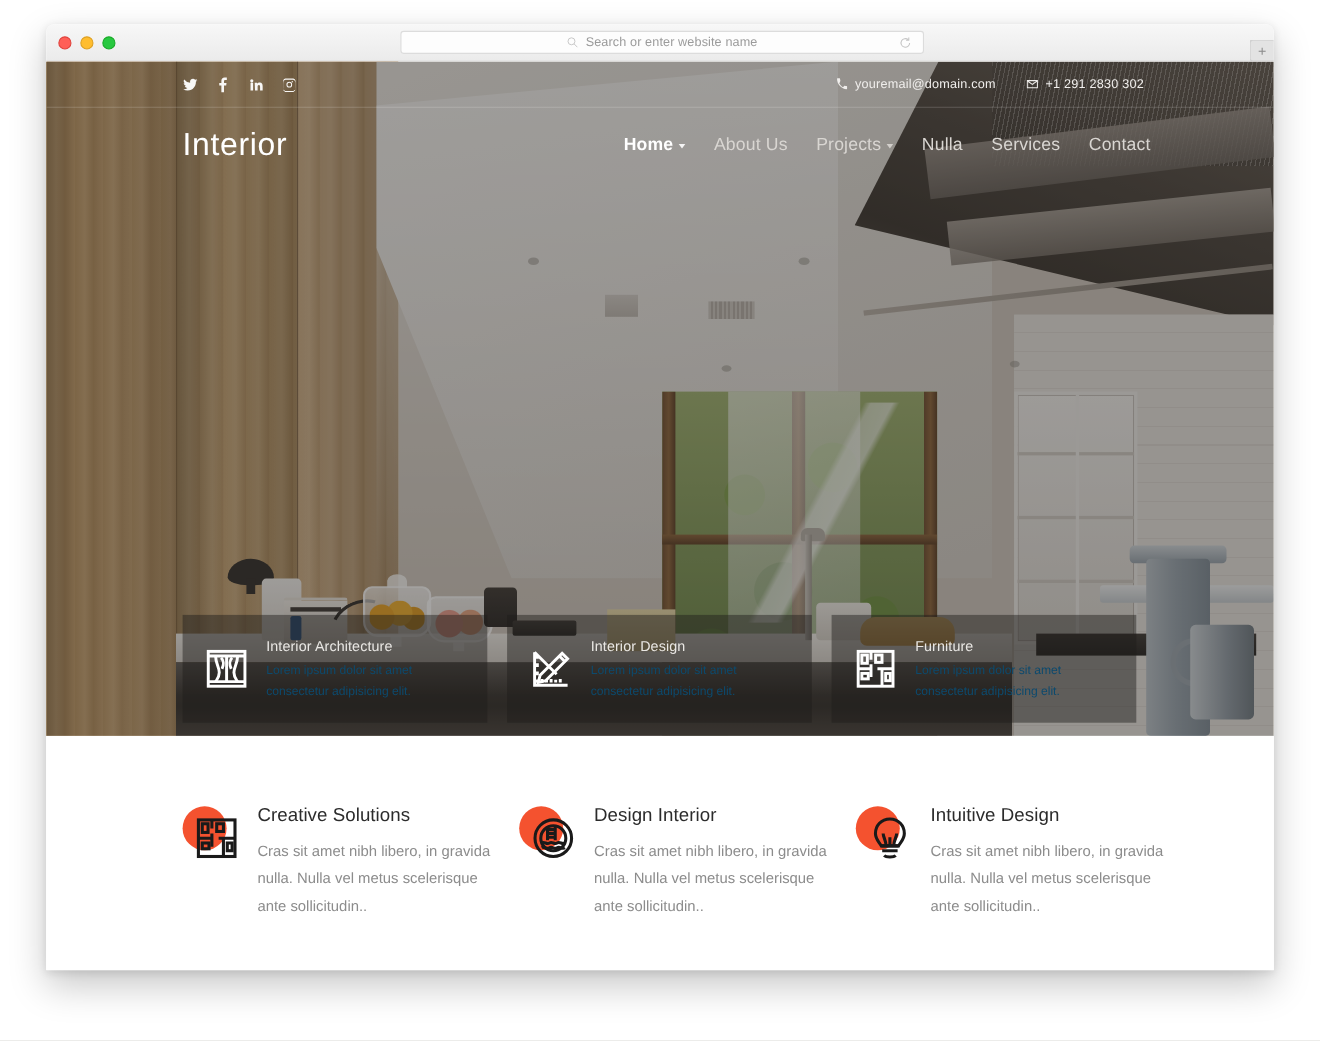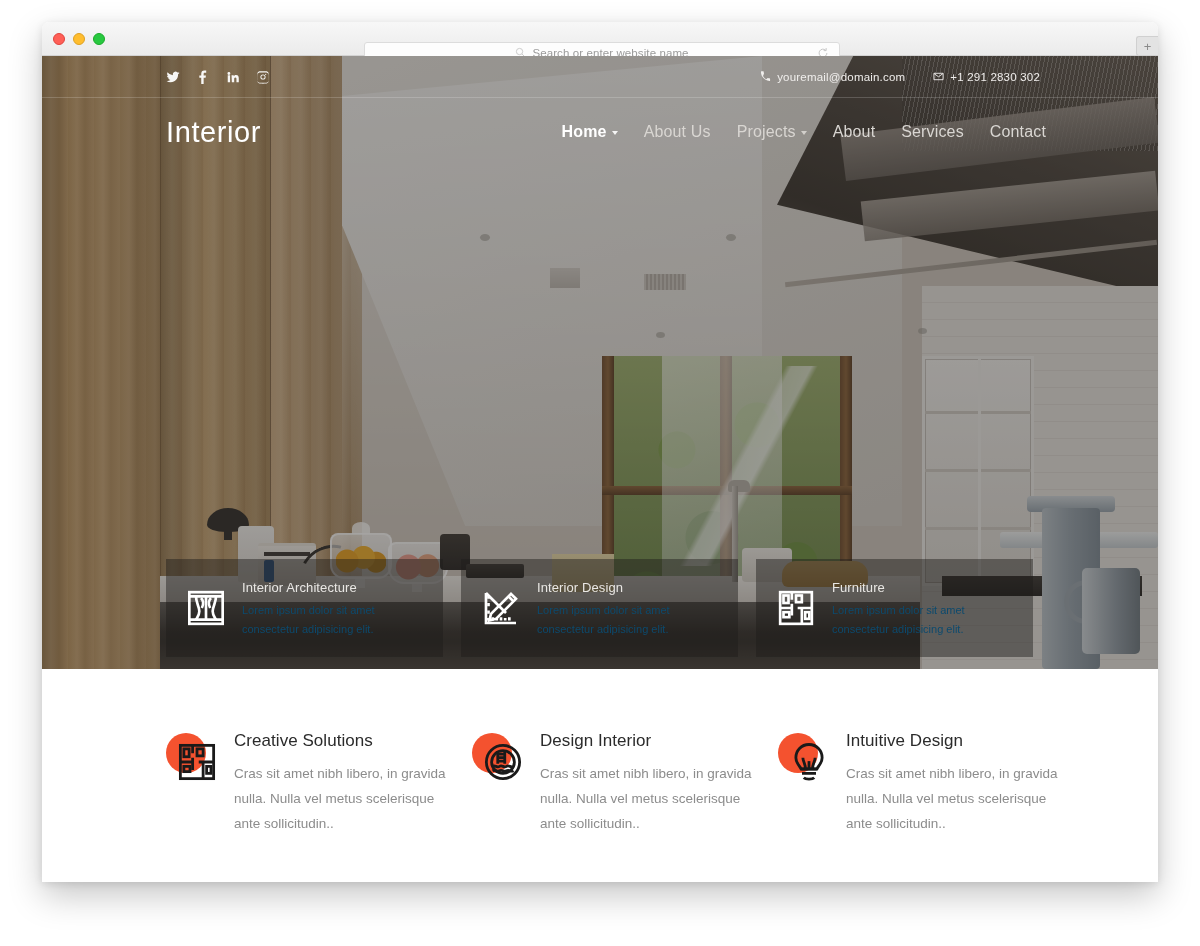--- a/index.html
+++ b/index.html
@@ -30,21 +30,21 @@
   #traffic-lights {
     position: absolute; left: 11px; top: 11px;
     display: flex; gap: 8px;
   }
   .traffic-dot { width: 12px; height: 12px; border-radius: 50%; }
   .tl-red    { background: #ff5f57; border: .5px solid #e0443e; }
   .tl-yellow { background: #ffbd2e; border: .5px solid #dea123; }
   .tl-green  { background: #28c840; border: .5px solid #1aab29; }
 
   #omnibox {
-    position: absolute; left: 322px; top: 20px;
+    position: absolute; left: 322px; top: 6px;
     width: 476px; height: 21px;
     background: #fdfdfd;
     border: 1px solid #dcdcdc;
     border-radius: 3px;
     display: flex; align-items: center; justify-content: center;
     gap: 6px;
   }
   #omnibox .search-glyph { width: 11px; height: 11px; flex: none; opacity: .55; }
   #omnibox .ph {
     font-size: 11.5px; color: #9b9b9b; letter-spacing: .1px;
@@ -582,21 +582,21 @@
             <i class="chev"></i>
           </span>
           <span class="nav-item">
             <span>About Us</span>
           </span>
           <span class="nav-item">
             <span>Projects</span>
             <i class="chev"></i>
           </span>
           <span class="nav-item">
-            <span>About</span>
+            <span>Nulla</span>
           </span>
           <span class="nav-item">
             <span>Services</span>
           </span>
           <span class="nav-item">
             <span>Contact</span>
           </span>
         </nav>
       </div>
 

